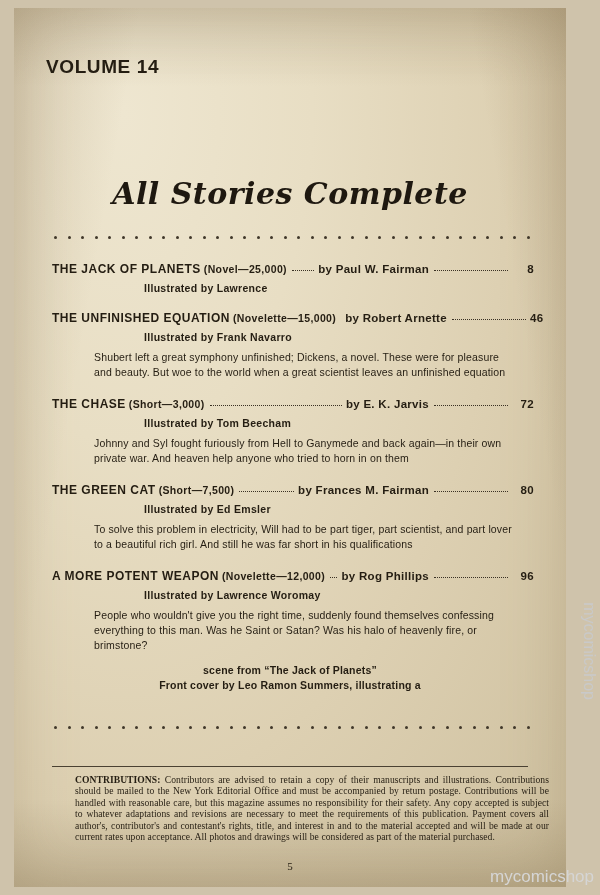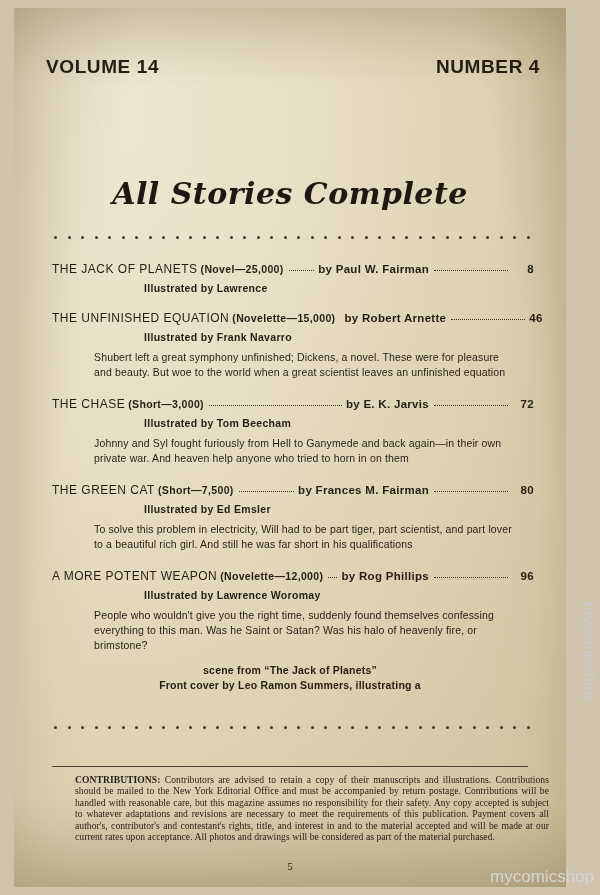--- a/index.html
+++ b/index.html
@@ -106,21 +106,21 @@
   .entry-line {
     display: flex;
     align-items: baseline;
     font-size: 11.5px;
     font-weight: bold;
     letter-spacing: 0.35px;
     white-space: nowrap;
   }
   .story-title {
     font-size: 12px;
-    font-weight: normal;
+    font-weight: bold;
     letter-spacing: 0.5px;
   }
   .kind {
     font-size: 10.5px;
     font-weight: bold;
     margin-left: 3px;
   }
   .leader {
     flex: 1 1 auto;
     margin: 0 4px 0 5px;
@@ -232,21 +232,20 @@
 </style>
 </head>
 <body>
 
 <div class="page">
   <div class="paper">
     <div class="content">
 
       <div class="header">
         <span>VOLUME 14</span>
-        <span>NUMBER 4</span>
       </div>
 
       <div class="title">All Stories Complete</div>
 
       <div class="dotrow top">
         <i></i>
           <i></i>
           <i></i>
           <i></i>
           <i></i>

